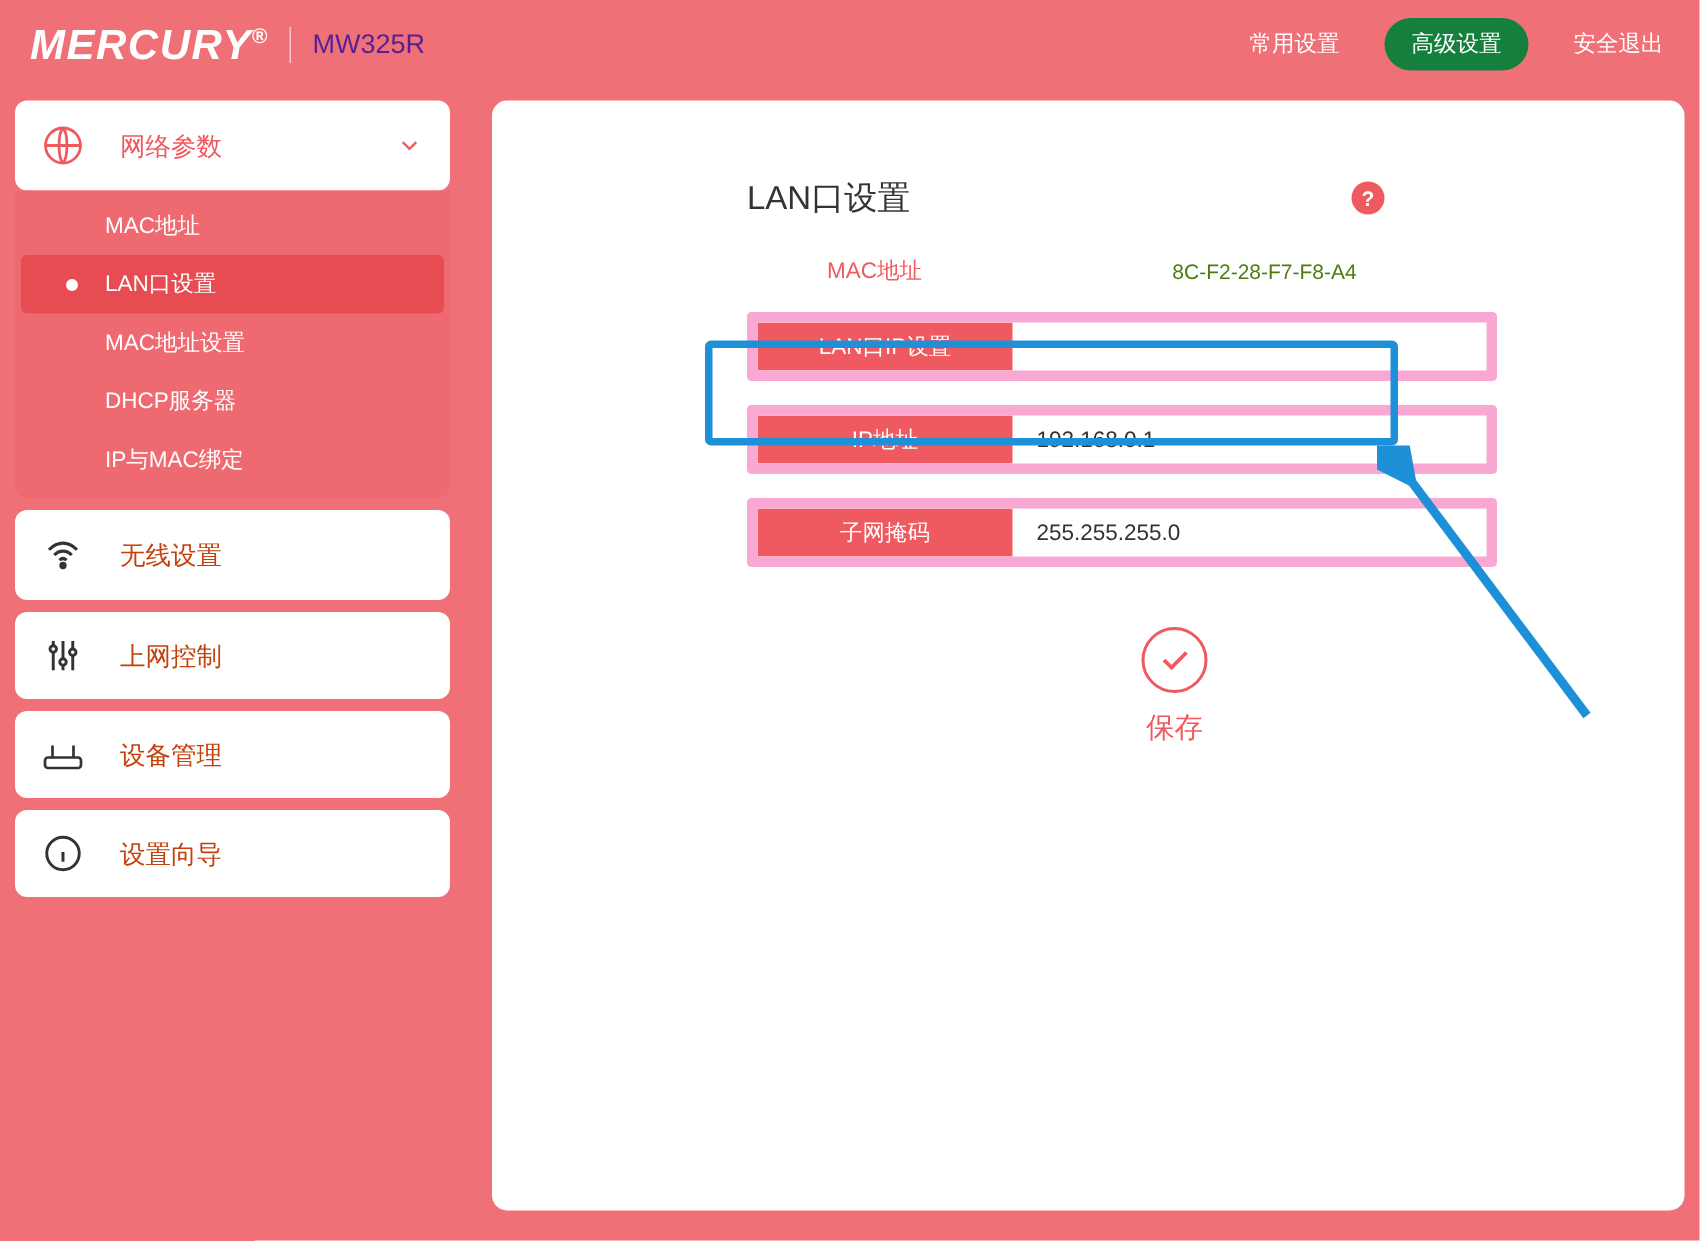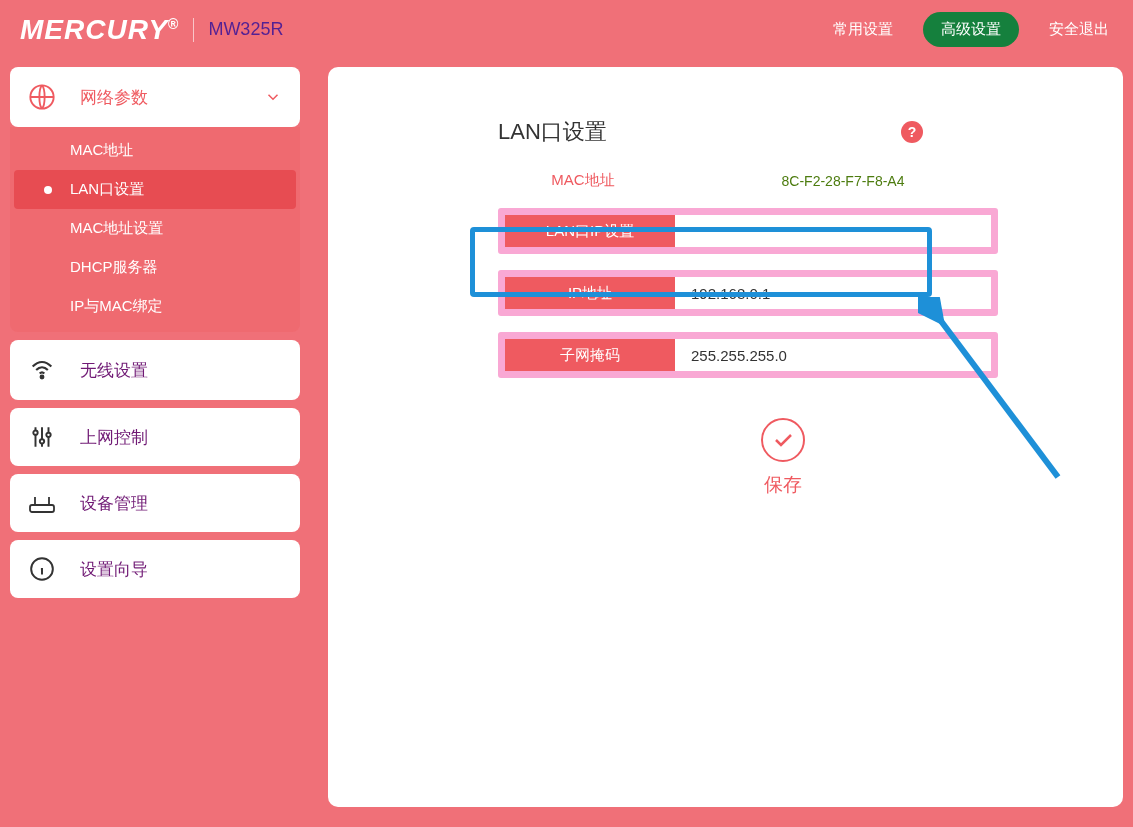--- a/index.html
+++ b/index.html
@@ -45,21 +45,21 @@
   }
   .sidebar { width: 290px; display: flex; flex-direction: column; gap: 8px; }
   .side-card {
     background: #fff;
     border-radius: 8px;
     padding: 16px 18px;
     display: flex;
     align-items: center;
     gap: 24px;
     cursor: pointer;
-    color: #701a75;
+    color: #c2410c;
     font-size: 17px;
   }
   .side-card.expanded { color: #ef5a60; }
   .side-card .icon { width: 28px; display:flex; justify-content:center; }
   .side-card .chev { margin-left: auto; }
   .submenu {
     background: #ef6a70;
     border-radius: 0 0 8px 8px;
     margin-top: -8px;
     padding: 4px 0 6px 0;

